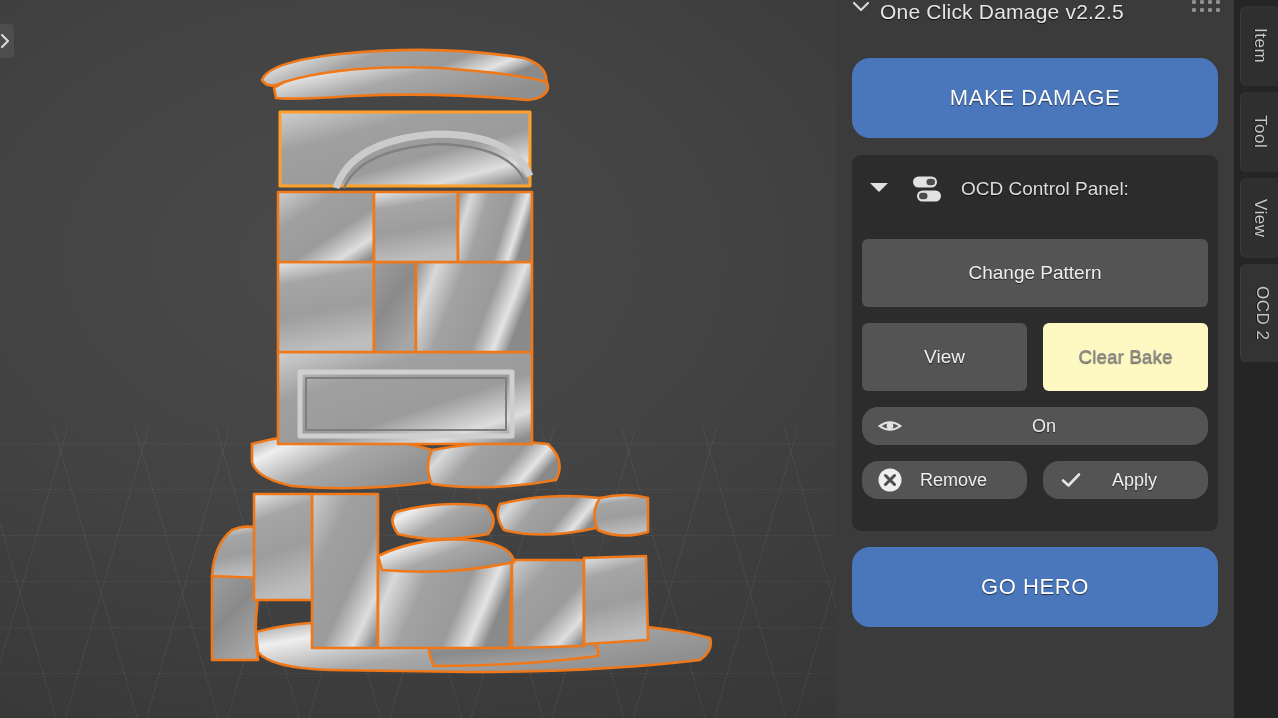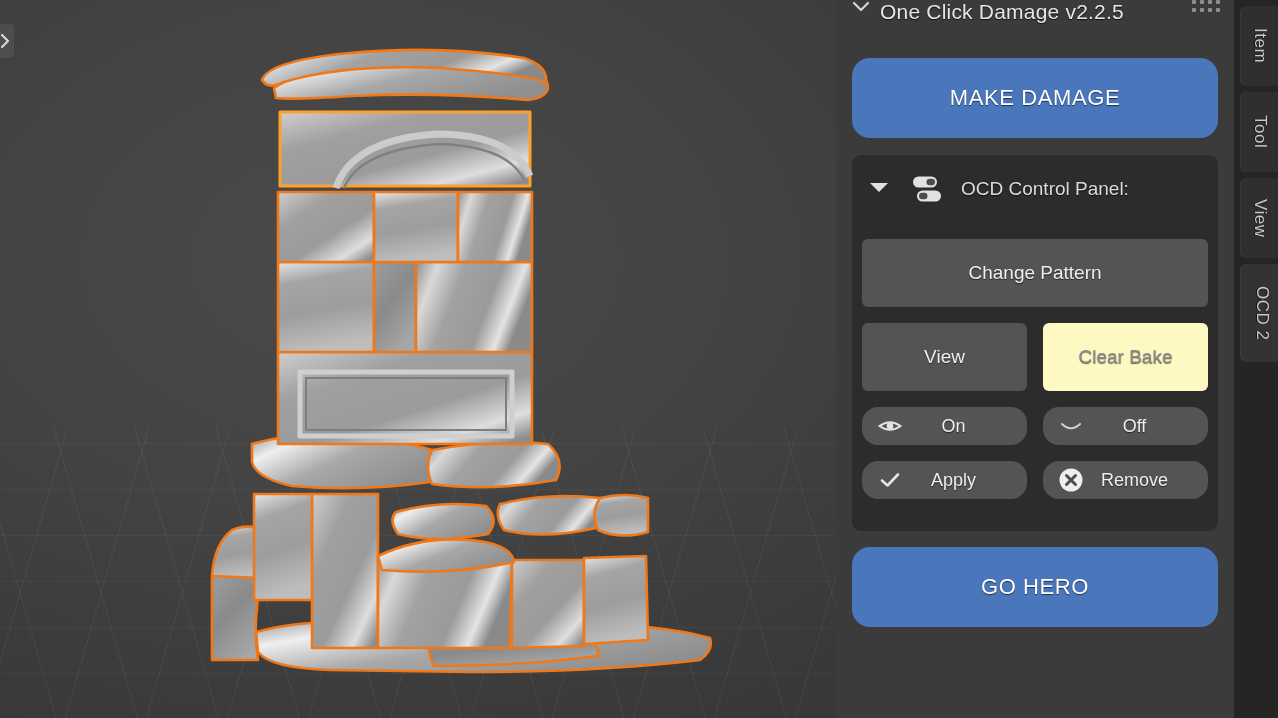--- a/index.html
+++ b/index.html
@@ -281,48 +281,40 @@
         <div class="row">
           <button class="btn btn-sm">
             <span class="ic">
               <svg width="24" height="16" viewBox="0 0 24 16" aria-hidden="true">
                 <path d="M1.5 8 Q12 0.5 22.5 8 Q12 15.5 1.5 8 Z" fill="none" stroke="#e2e2e2" stroke-width="2"></path>
                 <circle cx="12" cy="8" r="3.3" fill="#e2e2e2"></circle>
               </svg>
             </span>
             <span class="lbl">On</span>
           </button>
-          <button class="btn btn-sm">
-            <span class="ic">
-              <svg width="24" height="16" viewBox="0 0 24 16" aria-hidden="true">
-                <path d="M3 6 Q12 14.5 21 6" fill="none" stroke="#cfcfcf" stroke-width="2" stroke-linecap="round"></path>
-              </svg>
-            </span>
-            <span class="lbl">Off</span>
-          </button>
         </div>
 
         <div class="row">
-          <button class="btn btn-sm">
-            <span class="ic">
-              <svg width="22" height="18" viewBox="0 0 22 18" aria-hidden="true">
-                <path d="M3 9.5 L8.5 14.5 L19 3.5" fill="none" stroke="#e4e4e4" stroke-width="2.6" stroke-linecap="round" stroke-linejoin="round"></path>
-              </svg>
-            </span>
-            <span class="lbl">Apply</span>
-          </button>
           <button class="btn btn-sm">
             <span class="ic">
               <svg width="26" height="26" viewBox="0 0 26 26" aria-hidden="true">
                 <circle cx="13" cy="13" r="11.5" fill="#eeeeee"></circle>
                 <path d="M8.5 8.5 L17.5 17.5 M17.5 8.5 L8.5 17.5" stroke="#4c4c4c" stroke-width="3" stroke-linecap="round"></path>
               </svg>
             </span>
             <span class="lbl">Remove</span>
           </button>
+          <button class="btn btn-sm">
+            <span class="ic">
+              <svg width="22" height="18" viewBox="0 0 22 18" aria-hidden="true">
+                <path d="M3 9.5 L8.5 14.5 L19 3.5" fill="none" stroke="#e4e4e4" stroke-width="2.6" stroke-linecap="round" stroke-linejoin="round"></path>
+              </svg>
+            </span>
+            <span class="lbl">Apply</span>
+          </button>
         </div>
 
       </div>
     </div>
 
     <div id="go-hero-wrap">
       <button class="btn btn-blue">GO HERO</button>
     </div>
 
   </div>

